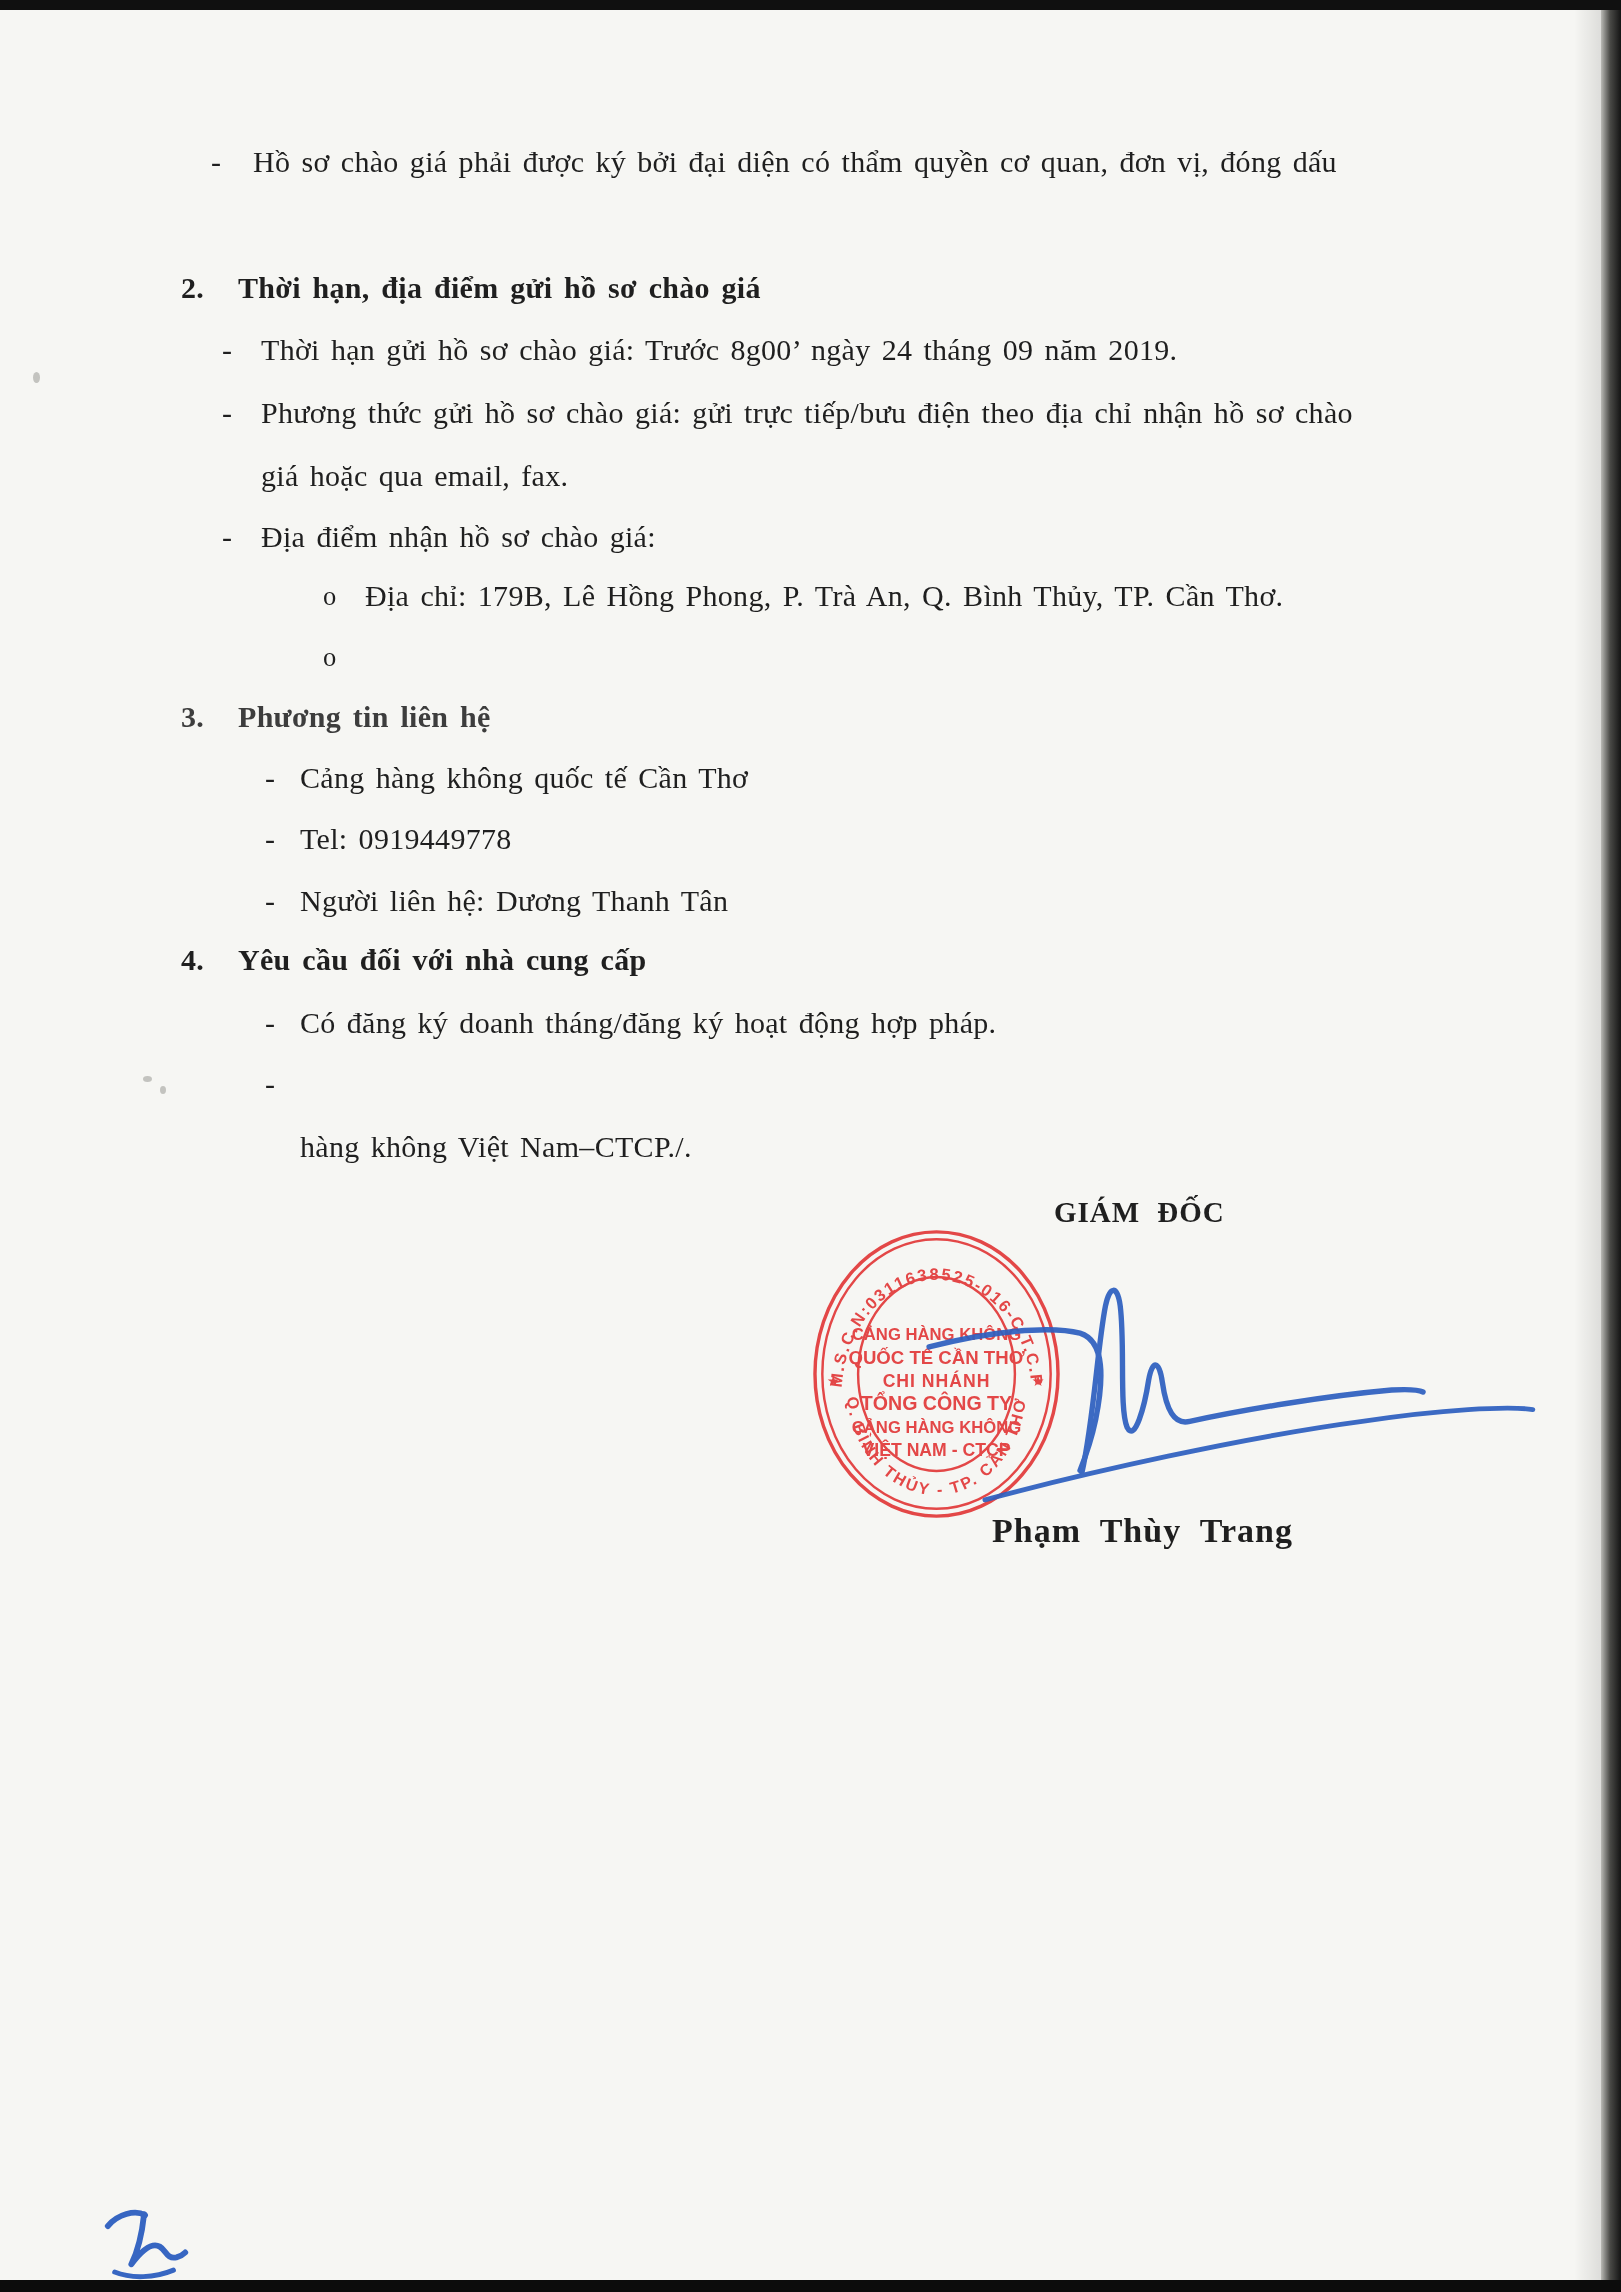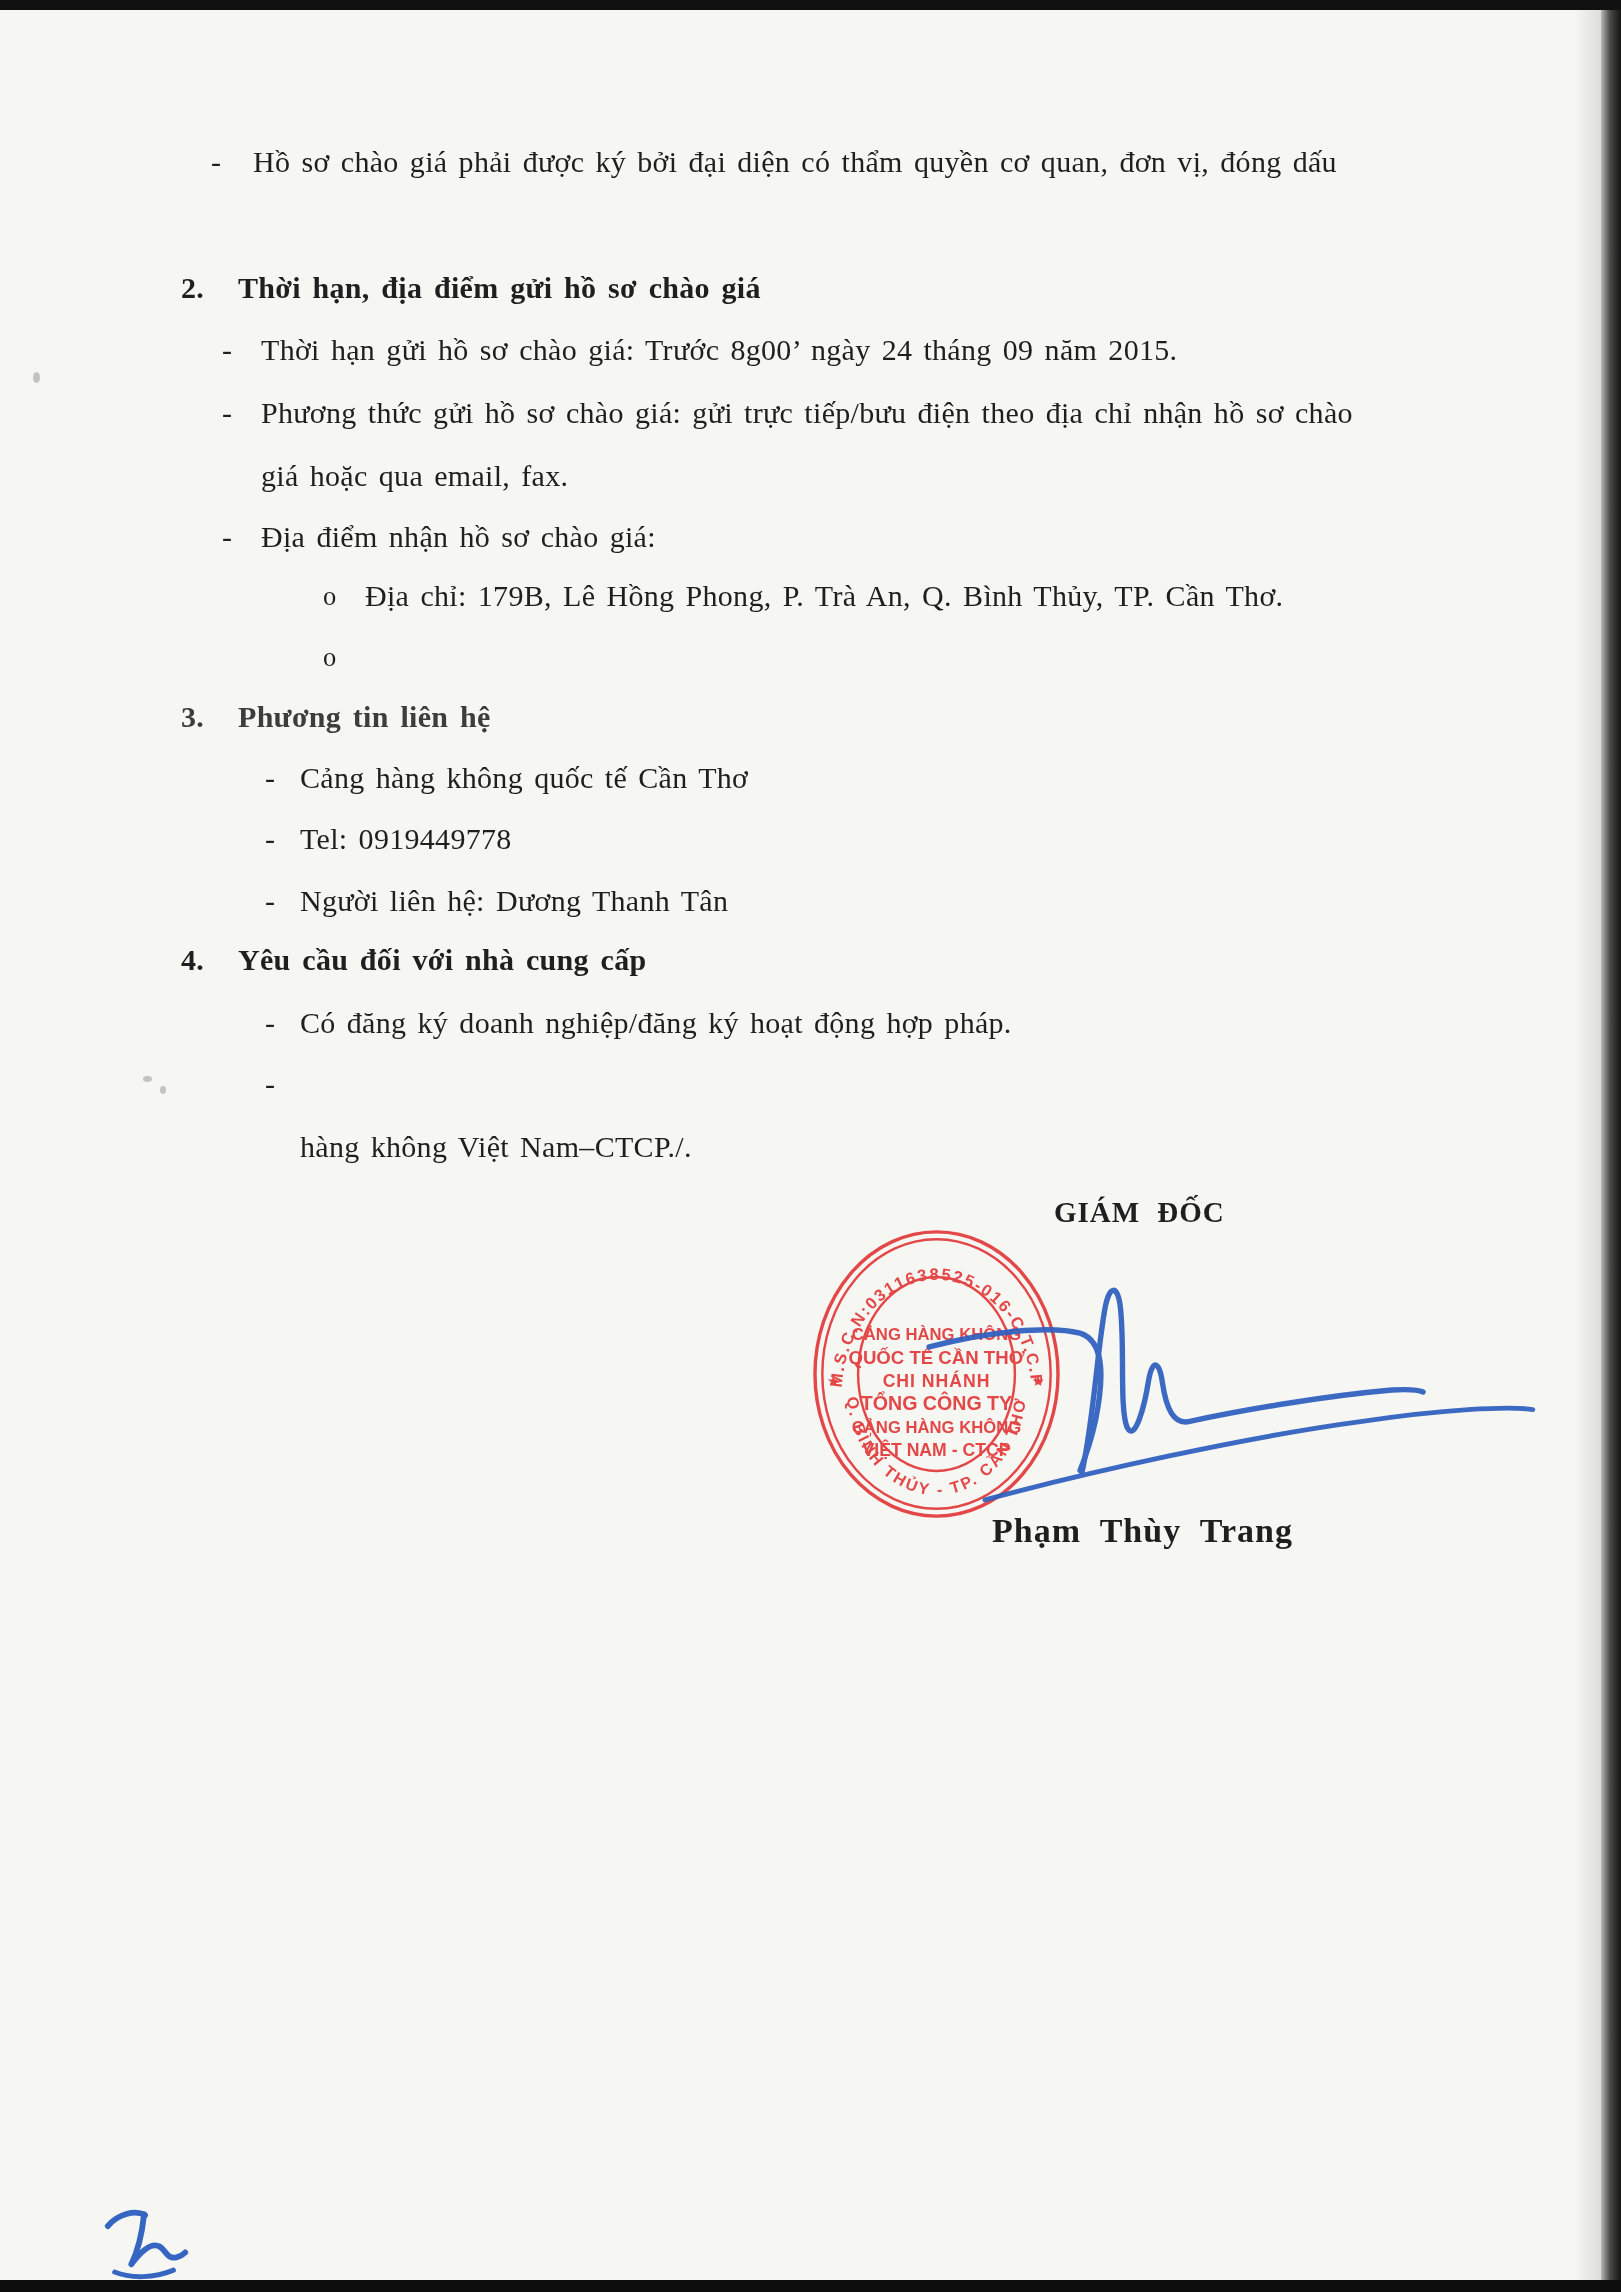--- a/index.html
+++ b/index.html
@@ -67,21 +67,21 @@
     <span class="tx" style="left:253px">Hồ sơ chào giá phải được ký bởi đại diện có thẩm quyền cơ quan, đơn vị, đóng dấu</span>
   </div>
 
   <div class="ln hd" style="top:271px">
     <span class="num" style="left:181px">2.</span>
     <span class="ttl" style="left:238px">Thời hạn, địa điểm gửi hồ sơ chào giá</span>
   </div>
 
   <div class="ln" style="top:333px">
     <span class="mk" style="left:222px">-</span>
-    <span class="tx" style="left:261px">Thời hạn gửi hồ sơ chào giá: Trước 8g00’ ngày 24 tháng 09 năm 2015.</span>
+    <span class="tx" style="left:261px">Thời hạn gửi hồ sơ chào giá: Trước 8g00’ ngày 24 tháng 09 năm 2019.</span>
   </div>
 
   <div class="ln" style="top:396px">
     <span class="mk" style="left:222px">-</span>
     <span class="tx" style="left:261px">Phương thức gửi hồ sơ chào giá: gửi trực tiếp/bưu điện theo địa chỉ nhận hồ sơ chào</span>
   </div>
   <div class="ln" style="top:459px">
     <span class="tx" style="left:261px">giá hoặc qua email, fax.</span>
   </div>
 
@@ -117,21 +117,21 @@
     <span class="tx" style="left:300px">Người liên hệ: Dương Thanh Tân</span>
   </div>
 
   <div class="ln hd" style="top:943px">
     <span class="num" style="left:181px">4.</span>
     <span class="ttl" style="left:238px">Yêu cầu đối với nhà cung cấp</span>
   </div>
 
   <div class="ln" style="top:1006px">
     <span class="mk" style="left:265px">-</span>
-    <span class="tx" style="left:300px">Có đăng ký doanh nghiệp/đăng ký hoạt động hợp pháp.</span>
+    <span class="tx" style="left:300px">Có đăng ký doanh tháng/đăng ký hoạt động hợp pháp.</span>
   </div>
   <div class="ln" style="top:1067px">
     <span class="mk" style="left:265px">-</span>
   </div>
   <div class="ln" style="top:1130px">
     <span class="tx" style="left:300px">hàng không Việt Nam–CTCP./.</span>
   </div>
 
   <div class="sig-title">GIÁM ĐỐC</div>
   <div class="sig-name">Phạm Thùy Trang</div>

